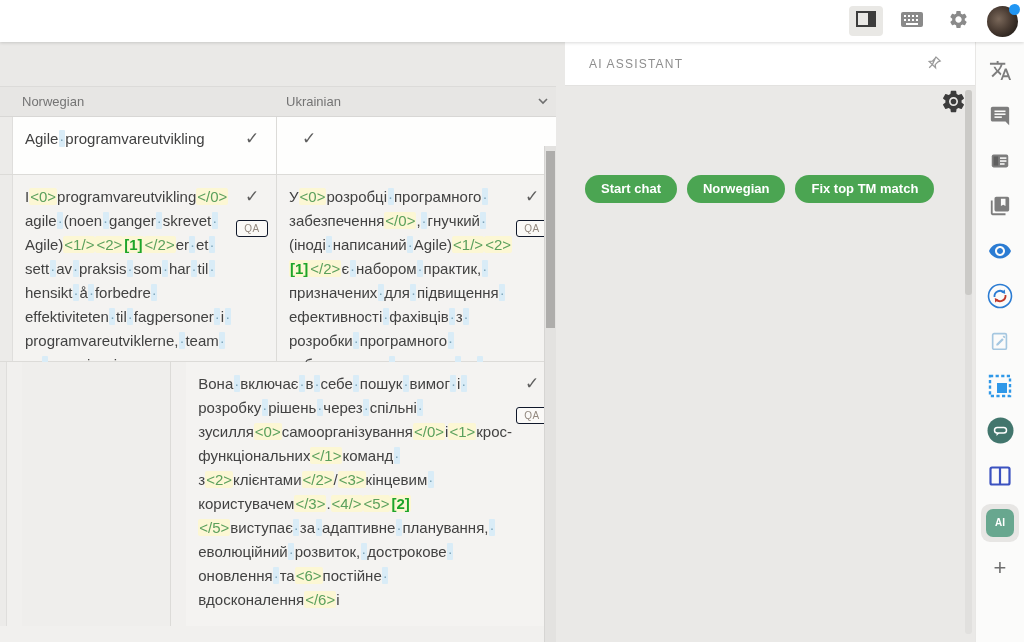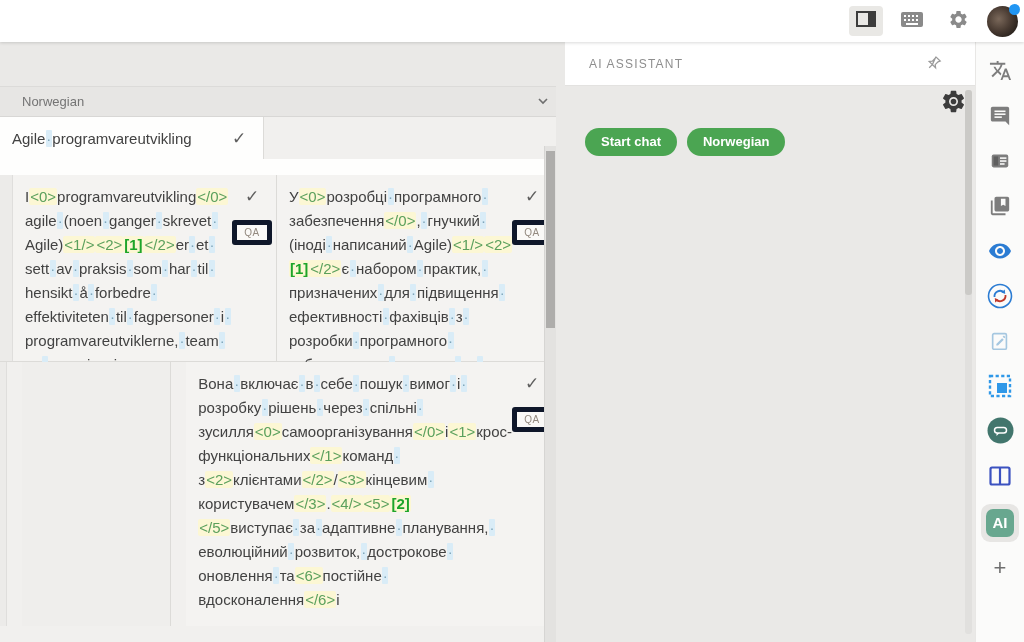--- a/index.html
+++ b/index.html
@@ -34,45 +34,45 @@
   .g-cell{box-sizing:border-box;padding:10px 4px 8px 12px;display:flex;align-items:flex-start;cursor:text;}
   .g-cell.src{width:264px;border-right:1px solid #dcdbd8;}
   .g-cell.tgt{flex:1;}
   .row-white .g-cell{background:#fefefd;}
   .row-gray .g-cell{background:#f4f3f1;}
   .row-gray .g-cell.empty{background:#efeeec;}
   .cell-txt{flex:1;font-size:15px;line-height:24px;color:#424242;overflow-wrap:break-word;min-width:0;}
   .cell-rail{width:40px;display:flex;flex-direction:column;align-items:center;gap:13px;padding-top:2px;}
   .check{font-size:17px;color:#5f5f5f;cursor:pointer;line-height:20px;}
   .qa-badge{font-size:10px;letter-spacing:.5px;color:#93897f;background:#faf9f7;
-    border:5px solid #0f172a;border-radius:3px;padding:2px 7px;cursor:pointer;}
+    border:1px solid #0f172a;border-radius:3px;padding:2px 7px;cursor:pointer;}
   .tag{color:#5ba05c;background:#fcf7d4;border-radius:2px;padding:0 1px;}
   .ref{color:#1ea52a;font-weight:700;background:#fcf7d4;border-radius:2px;padding:0 1px;}
   .sp{color:#7fa6ba;background:#d9ecf7;border-radius:1px;padding:0 .5px;margin:0 .5px;}
   .grid-scroll{position:absolute;right:0;top:29px;bottom:0;width:11px;background:#e3e2e0;border-left:1px solid #d6d5d3;}
   .grid-thumb{position:absolute;left:1px;top:5px;width:9px;height:177px;background:#aeadab;cursor:pointer;}
   
   .assistant{position:absolute;left:565px;top:42px;width:410px;height:600px;}
   .as-header{height:43px;background:#fff;border-bottom:1px solid #e3e2e0;position:relative;
     display:flex;align-items:center;}
   .as-title{margin-left:24px;font-size:12px;letter-spacing:1.2px;color:#8e8e8e;}
   .pin{position:absolute;right:32px;top:12px;cursor:pointer;}
   .as-body{position:relative;height:556px;}
   .as-gear{position:absolute;right:8px;top:2px;cursor:pointer;}
   .as-buttons{position:absolute;left:20px;top:42px;display:flex;gap:10px;}
   .chip{height:28px;padding:0 16px;border:none;border-radius:14px;background:#4ba552;color:#fff;
-    font-size:13px;font-weight:600;font-family:inherit;cursor:pointer;line-height:28px;}
+    font-size:13px;font-weight:600;font-family:inherit;cursor:pointer;line-height:28px;margin-top:47px;}
   .as-scroll{position:absolute;right:3px;top:4px;bottom:8px;width:7px;background:#e1e0de;border-radius:3px;}
   .as-thumb{position:absolute;left:0;top:0;width:7px;height:205px;background:#cbcac7;border-radius:3px;cursor:pointer;}
   
   .rail{position:absolute;right:0;top:42px;width:49px;height:600px;background:#fbfbfa;border-left:1px solid #e8e7e5;
     display:flex;flex-direction:column;align-items:center;padding-top:8px;box-sizing:border-box;}
   .rail-item{width:45px;height:45px;display:flex;align-items:center;justify-content:center;cursor:pointer;flex:0 0 45px;}
   .ai-sel{width:38px;height:38px;background:#e7e6e4;border-radius:9px;display:flex;align-items:center;justify-content:center;}
-  .ai-chip{width:28px;height:28px;background:#68a78f;border-radius:7px;color:#fff;font-size:15px;font-weight:700;
+  .ai-chip{width:28px;height:28px;background:#68a78f;border-radius:7px;color:#fff;font-size:10px;font-weight:700;
     display:flex;align-items:center;justify-content:center;}
   .plus{font-size:22px;color:#6f6f6f;font-weight:400;}
 </style>
 </head>
 <body>
 
 <header class="topbar">
   <div class="right">
     <div class="tb-btn sel">
       <span>
@@ -111,30 +111,31 @@
       <div class="avatar"></div>
       <div class="presence"></div>
     </div>
   </div>
 </header>
 
 <section class="grid">
   <div class="grid-header">
     <div class="gh-gutter"></div>
     <div class="gh-col1">Norwegian</div>
+    <div class="gh-col2">Ukrainian</div>
     <div class="gh-chevron">
       <svg width="14" height="14" viewBox="0 0 14 14">
           <polyline points="3,5 7,9 11,5" fill="none" stroke="#6f6f6f" stroke-width="1.6"></polyline>
         </svg>
     </div>
   </div>
 
   <div class="grid-body">
 
-    <div class="g-row row-white" style="height:58px;flex-direction:column;">
+    <div class="g-row row-white" style="height:58px;">
       <div class="g-gutter"></div>
       <div class="g-cell src">
         <div class="cell-txt">Agile<span class="sp">·</span>​programvareutvikling</div>
         <div class="cell-rail">
           <span class="check">✓</span>
         </div>
       </div>
       <div class="g-cell tgt">
         <div class="cell-rail">
           <span class="check">✓</span>
@@ -189,20 +190,21 @@
   </div>
   <div class="as-body">
     <span class="as-gear">
       <svg width="27" height="27" viewBox="0 0 24 24" fill="#3c3c3c">
           <path d="M19.14 12.94c.04-.3.06-.61.06-.94 0-.32-.02-.64-.07-.94l2.03-1.58c.18-.14.23-.41.12-.61l-1.92-3.32c-.12-.22-.37-.29-.59-.22l-2.39.96c-.5-.38-1.03-.7-1.62-.94l-.36-2.54c-.04-.24-.24-.41-.48-.41h-3.84c-.24 0-.43.17-.47.41l-.36 2.54c-.59.24-1.13.57-1.62.94l-2.39-.96c-.22-.08-.47 0-.59.22L2.74 8.87c-.12.21-.08.47.12.61l2.03 1.58c-.05.3-.09.63-.09.94s.02.64.07.94l-2.03 1.58c-.18.14-.23.41-.12.61l1.92 3.32c.12.22.37.29.59.22l2.39-.96c.5.38 1.03.7 1.62.94l.36 2.54c.05.24.24.41.48.41h3.84c.24 0 .44-.17.47-.41l.36-2.54c.59-.24 1.13-.56 1.62-.94l2.39.96c.22.08.47 0 .59-.22l1.92-3.32c.12-.22.07-.47-.12-.61l-2.01-1.58zM12 16c-2.21 0-4-1.79-4-4s1.79-4 4-4 4 1.79 4 4-1.79 4-4 4zm0-6.5A2.5 2.5 0 1 0 12 14.5 2.5 2.5 0 0 0 12 9.5z"></path>
         </svg>
     </span>
     <div class="as-buttons">
       <button class="chip">Start chat</button>
       <button class="chip">Norwegian</button>
+      <button class="chip">Fix top TM match</button>
     </div>
     <div class="as-scroll">
       <div class="as-thumb"></div>
     </div>
   </div>
 </section>
 
 <nav class="rail">
   <div class="rail-item">
     <span>

